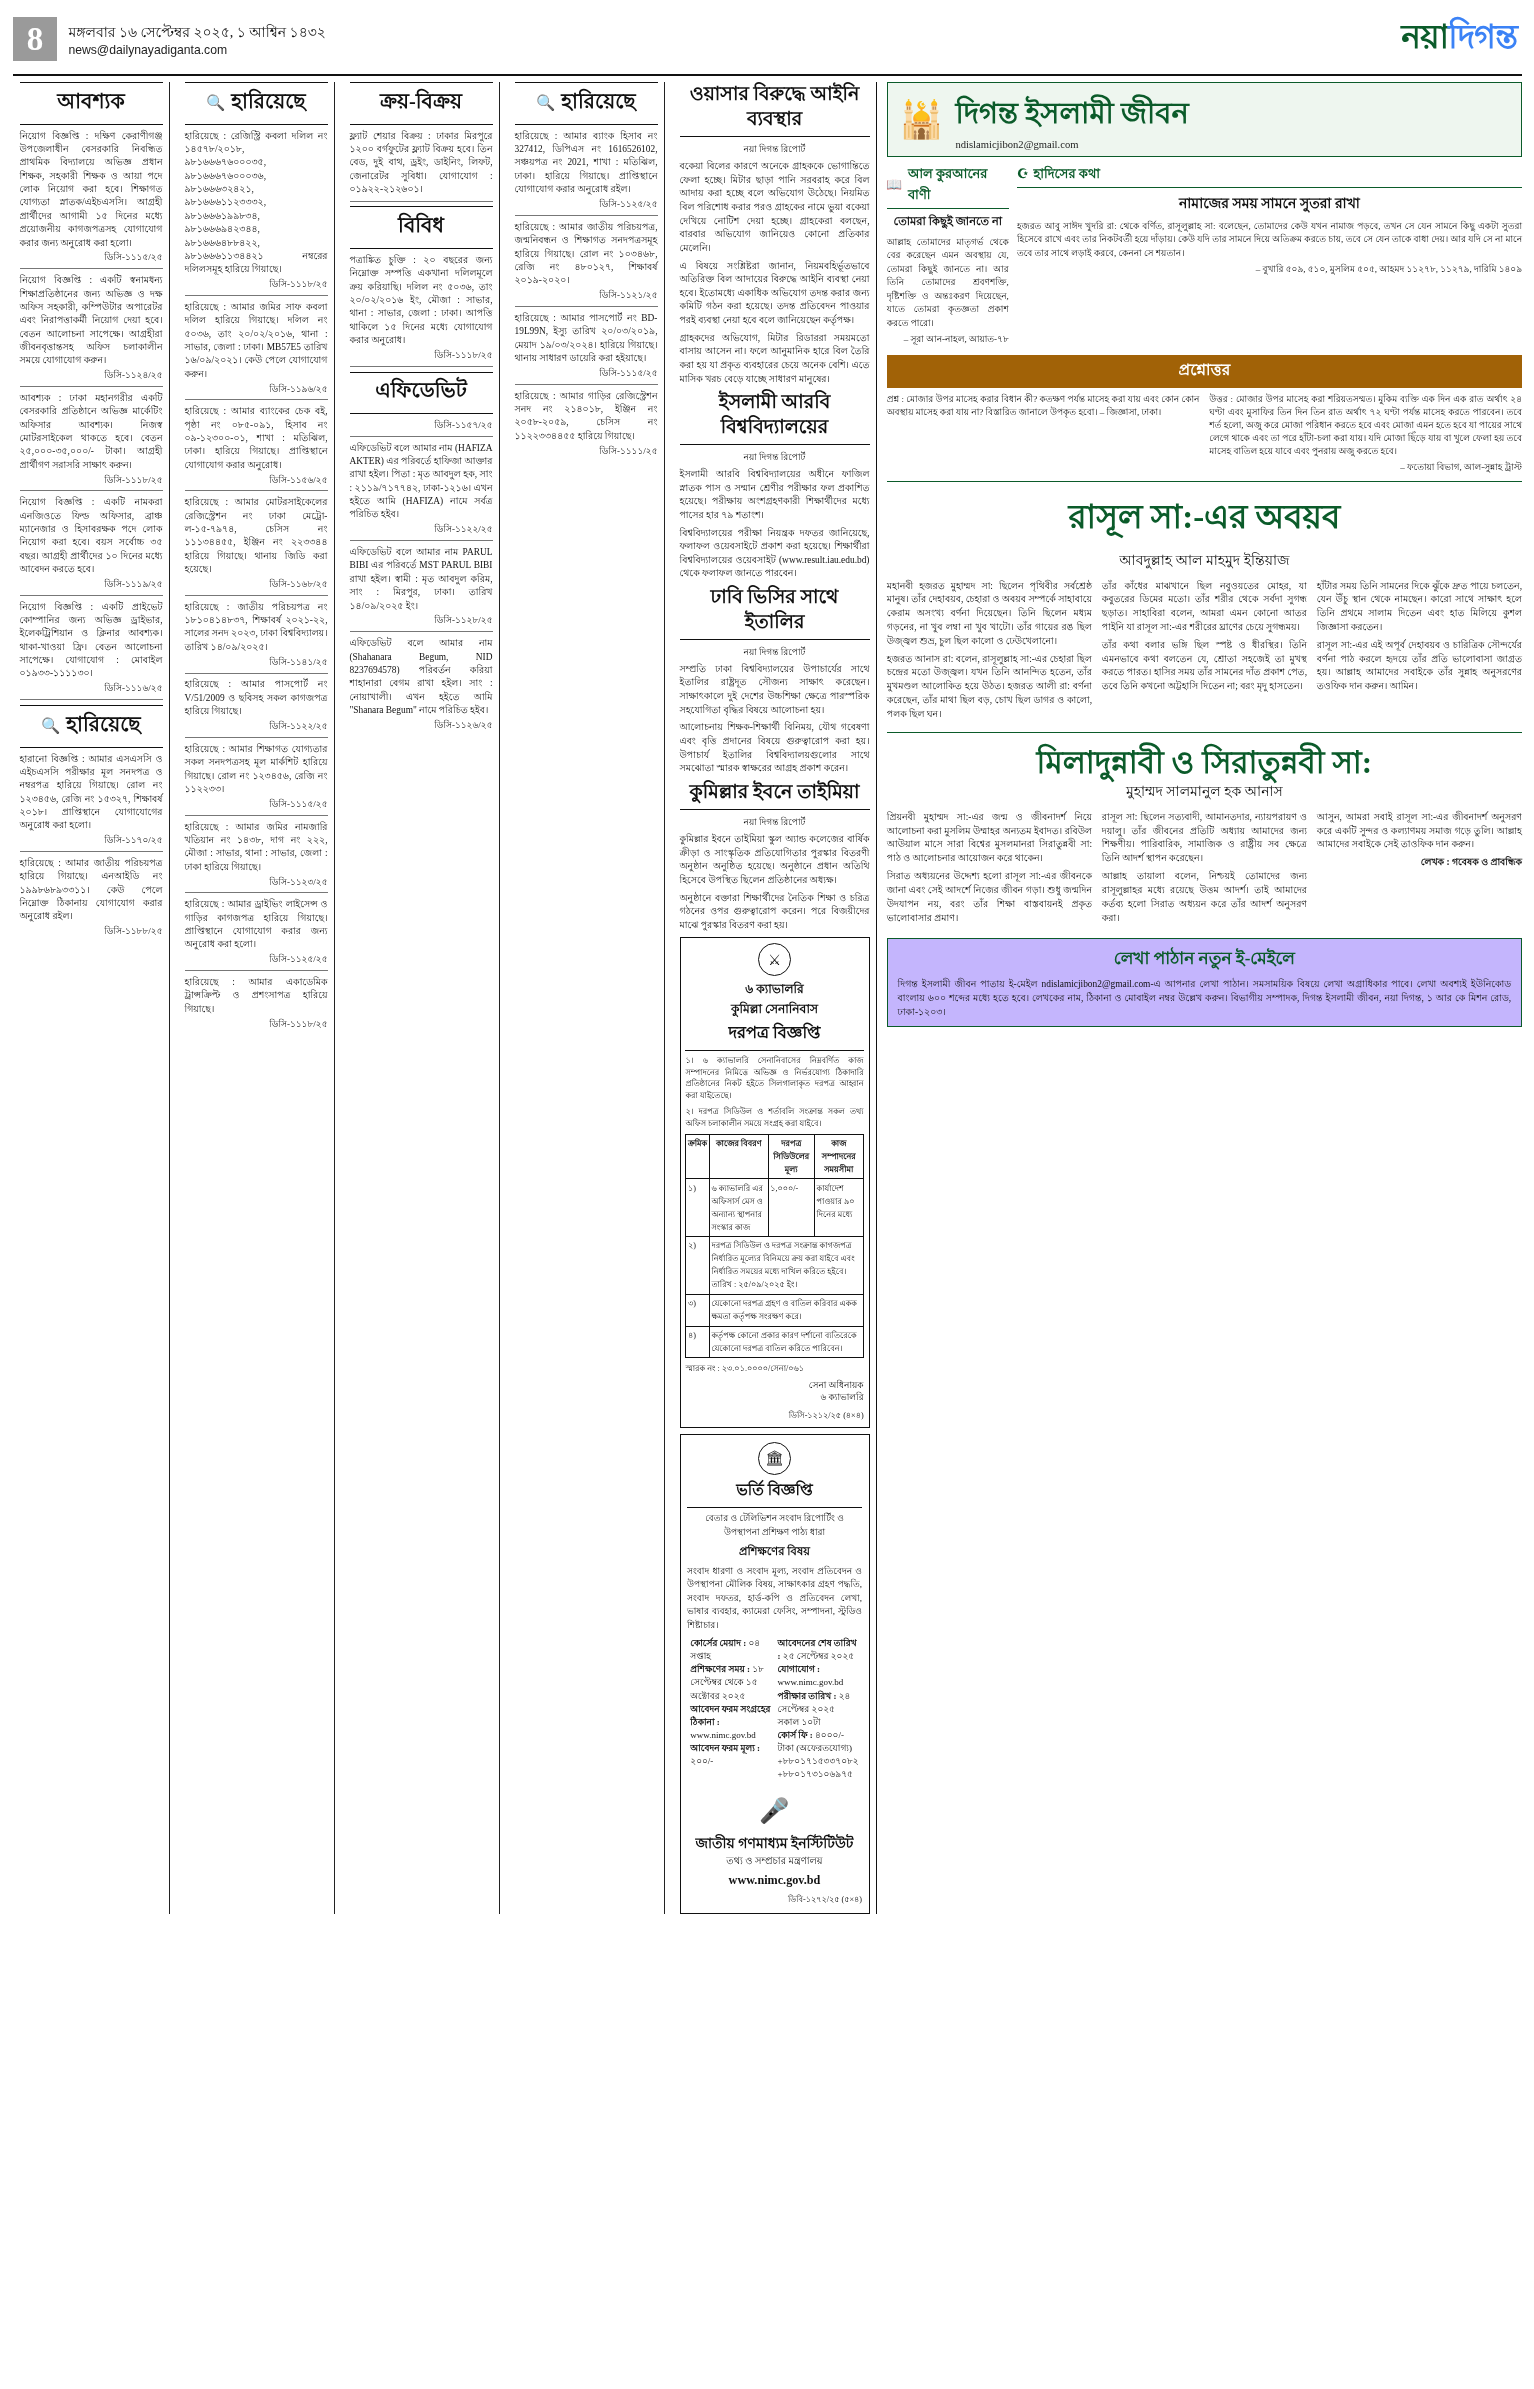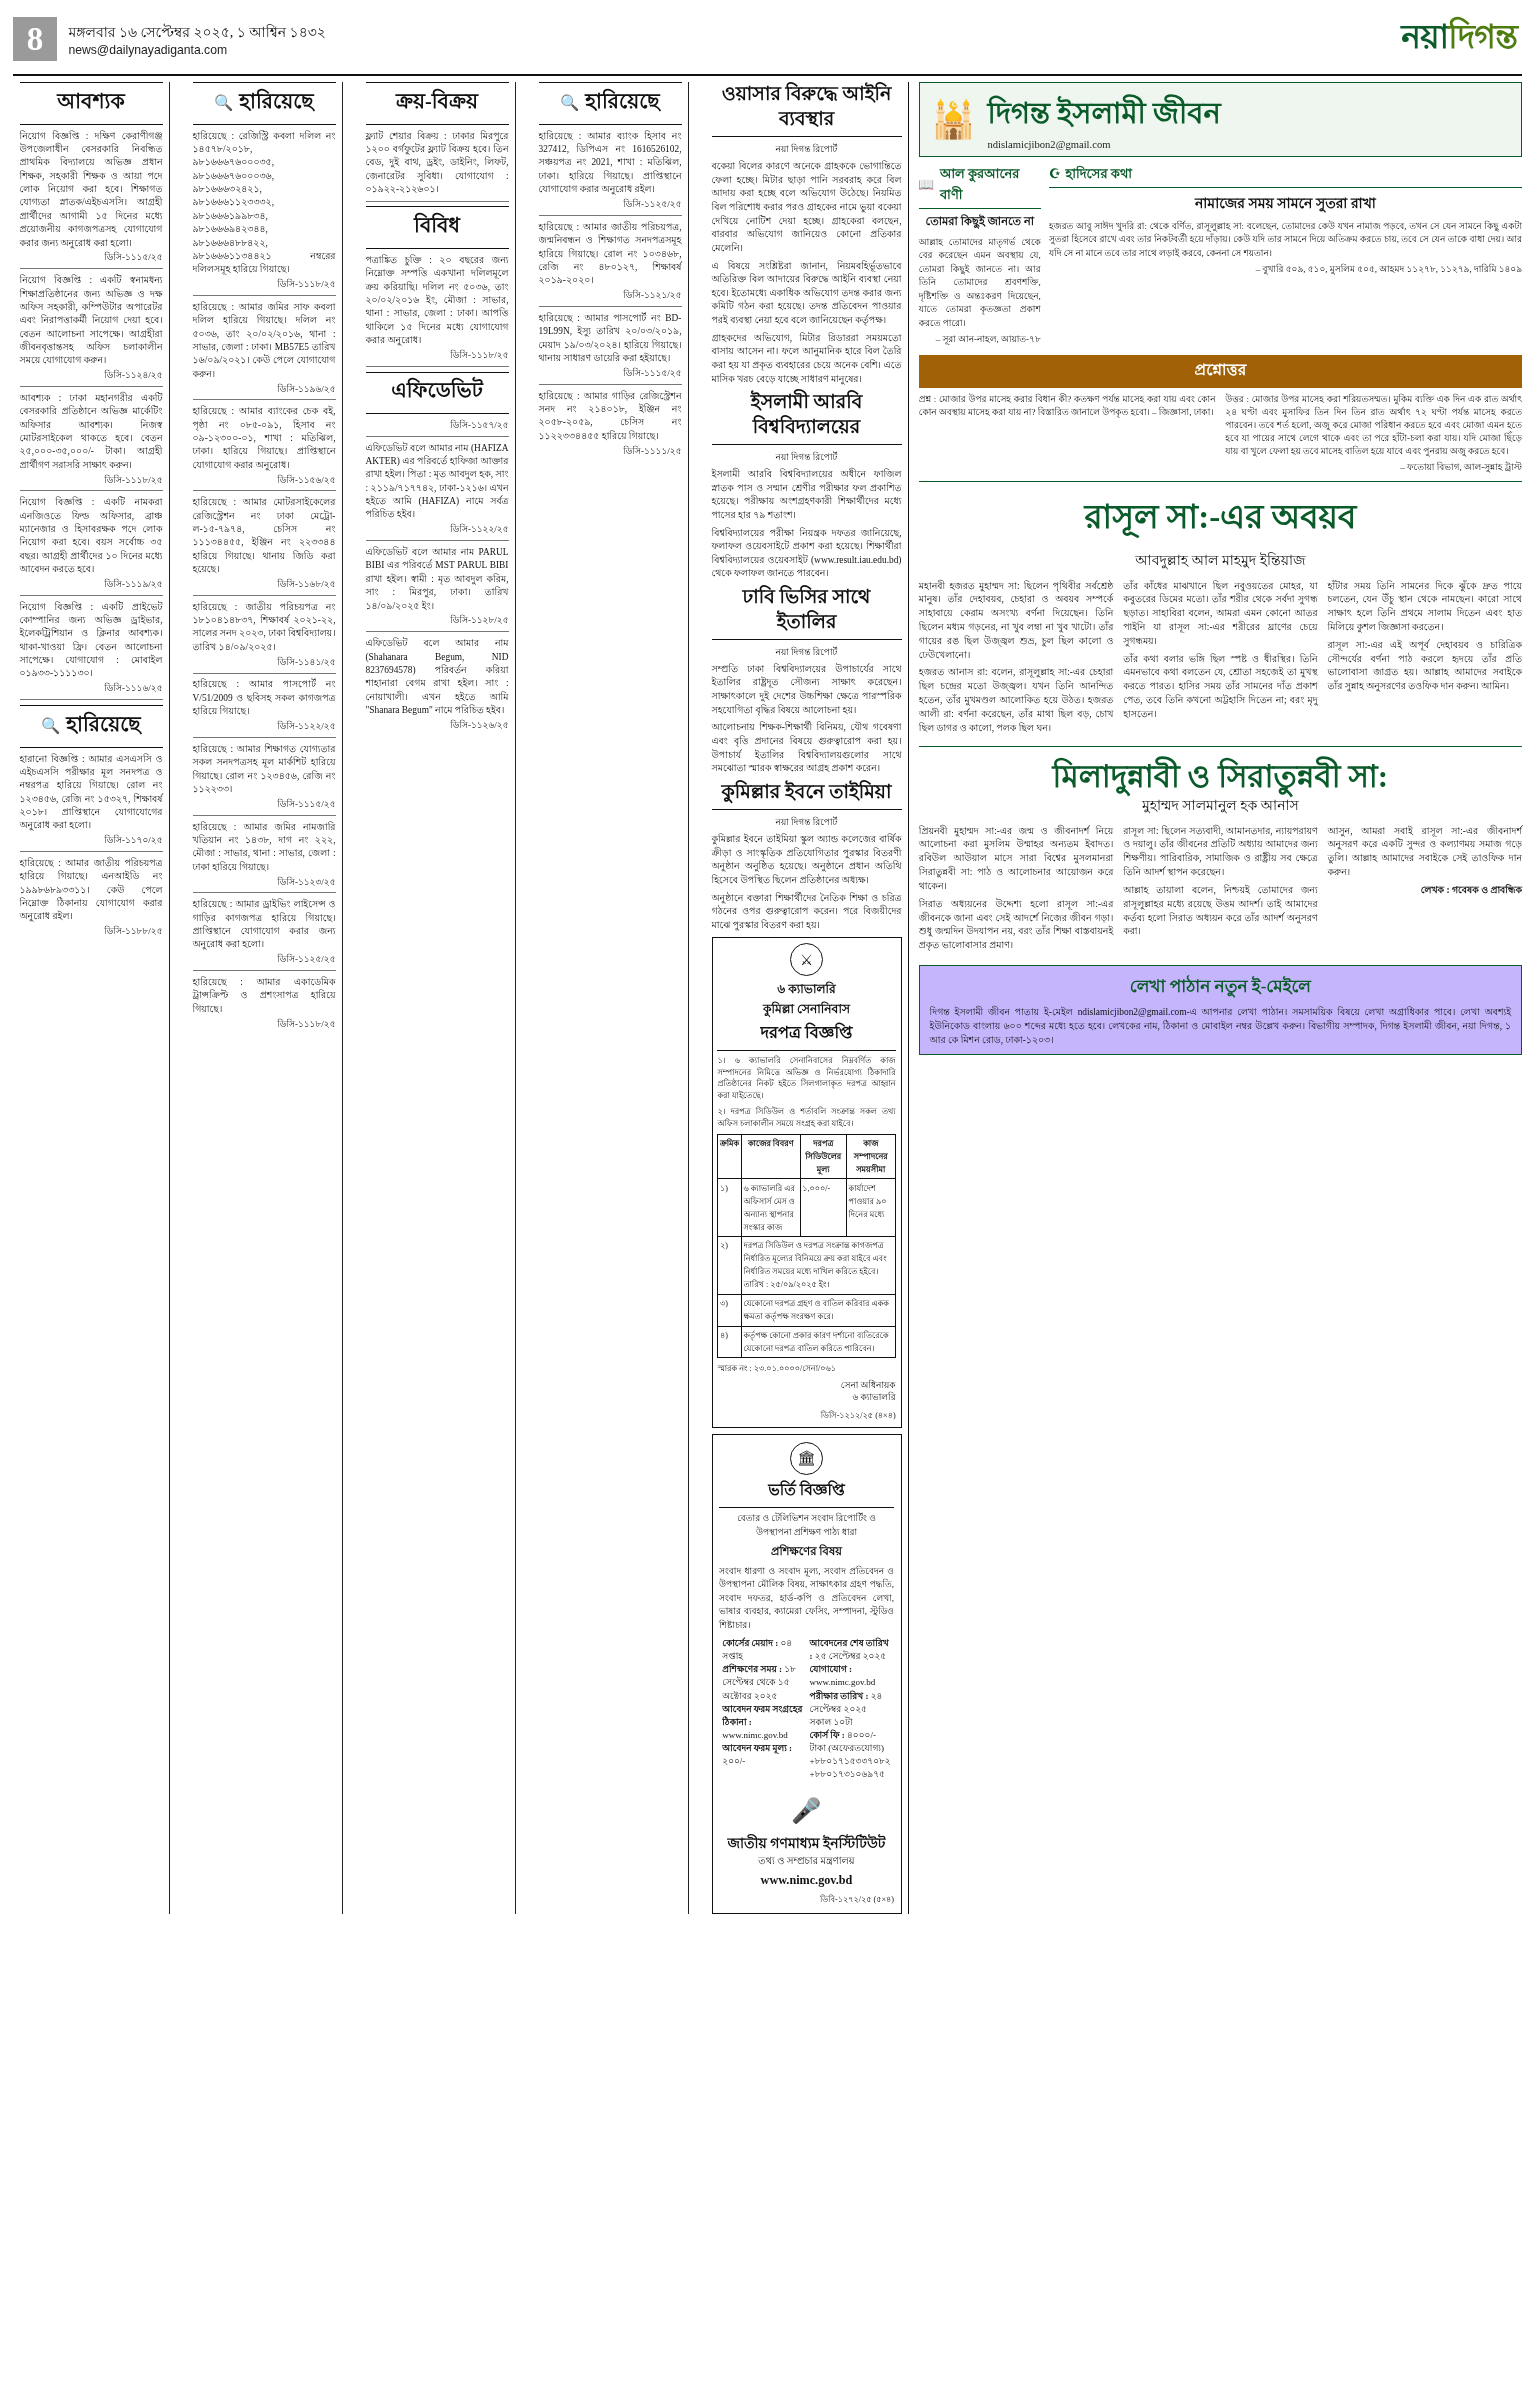--- a/index.html
+++ b/index.html
@@ -37,25 +37,25 @@
     margin-right: 11.4px;
   }
   .mh-date { font-size: 14px; line-height: 1.5; }
   .mh-mail { font-size: 12.2px; color:#222; font-family:"Liberation Sans", sans-serif;}
   .mh-spacer { flex:1; }
   .mh-logo {
     font-size: 33px; font-weight: bold; color:#0b5b2a;
     letter-spacing: -0.8px;
     padding-right: 4.9px;
   }
-  .mh-logo .red { color:#4d7c0f; }
+  .mh-logo .red { color:#3b82f6; }
 
   
   .body-wrap { display:flex; gap:0; }
-  .left-zone { display:flex; gap:16px; }
+  .left-zone { display:flex; gap:8px; }
   .col {
     width: 157px;
     padding: 0 6.5px;
     border-right: 0.8px solid #222;
   }
   .col.wide { width: 204px; }
   .col.last { border-right: 1.6px solid #111; }
   .right-zone {
     flex: 1;
     padding-left: 9.8px;

